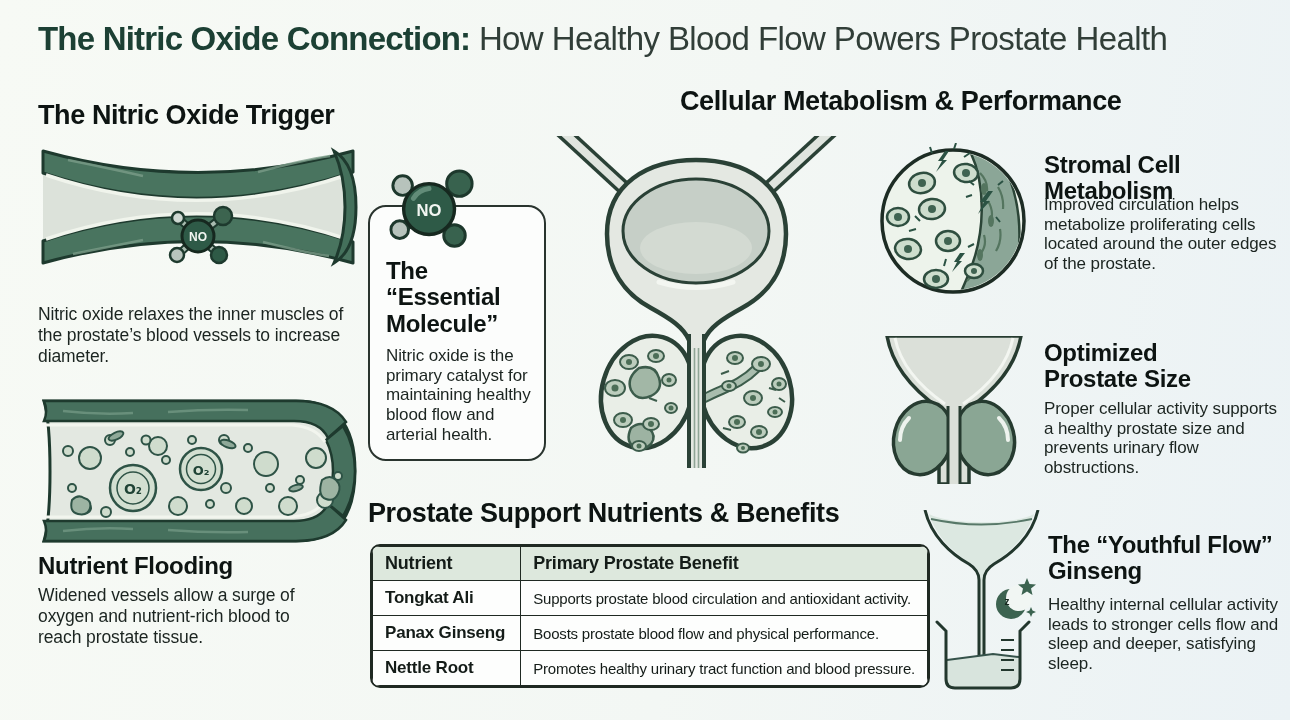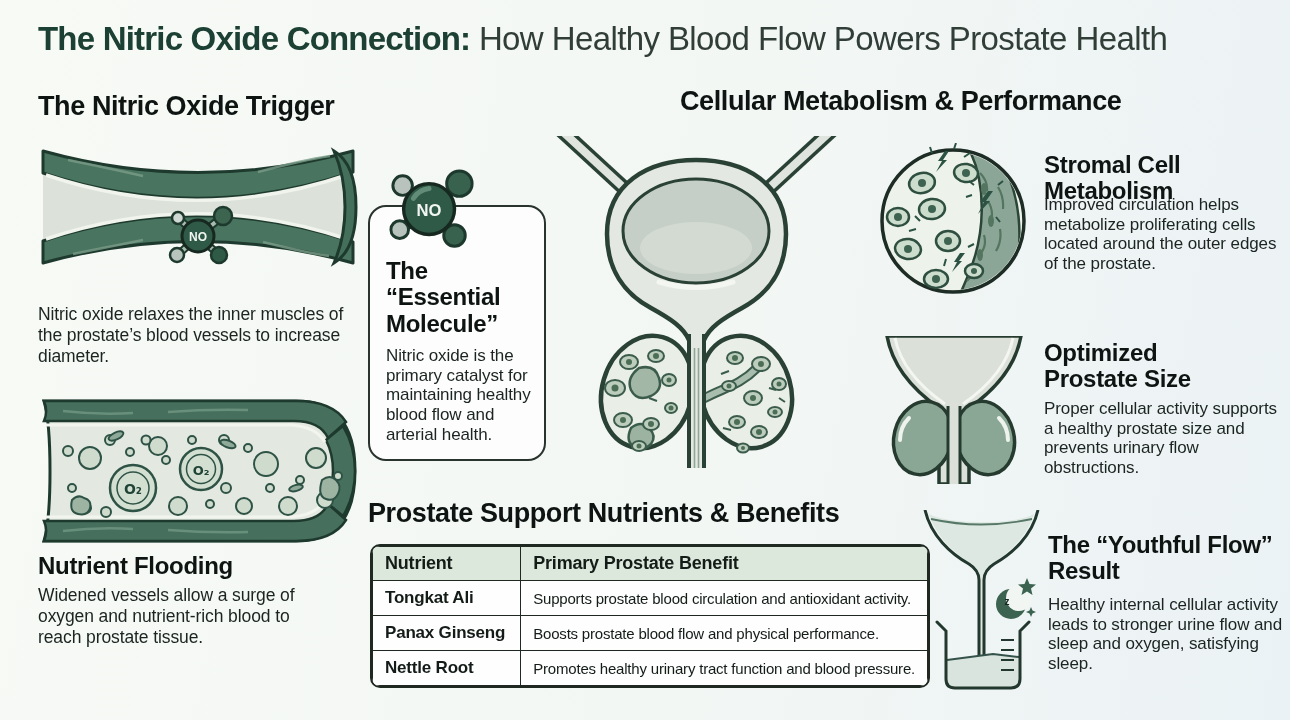--- a/index.html
+++ b/index.html
@@ -29,21 +29,21 @@
 </style>
 </head>
 <body>
 
 <div id="canvas">
 
   <div class="abs h1" style="left:38px;top:20px;">
     <span>The Nitric Oxide Connection:</span><span class="rest"> How Healthy Blood Flow Powers Prostate Health</span>
   </div>
 
-  <div class="abs h2" style="left:38px;top:91px;">The Nitric Oxide Trigger</div>
+  <div class="abs h2" style="left:38px;top:100px;">The Nitric Oxide Trigger</div>
 
   <svg class="abs" style="left:38px;top:142px;" width="320" height="130" viewBox="0 0 320 130">
     <path d="M5,9 Q160,52 315,9 L315,121 Q160,78 5,121 Z" fill="#dce2da"></path>
     <path d="M5,9 Q160,52 315,9 L315,30 Q160,82 5,31 Z" fill="#49745f" stroke="#1e3a2e" stroke-width="3" stroke-linejoin="round"></path>
     <path d="M5,121 Q160,78 315,121 L315,100 Q160,48 5,99 Z" fill="#49745f" stroke="#1e3a2e" stroke-width="3" stroke-linejoin="round"></path>
     <path d="M8,33 Q160,84 312,32" fill="none" stroke="#f0f4ec" stroke-width="3.5"></path>
     <path d="M8,97 Q160,46 312,98" fill="none" stroke="#f0f4ec" stroke-width="3.5"></path>
     <path d="M296,9 Q318,22 318,65 Q318,108 296,121 Q307,96 307,65 Q307,34 296,9 Z" fill="#44705b" stroke="#1e3a2e" stroke-width="3"></path>
     <path d="M30,18 q40,8 75,16 M220,30 q45,-12 72,-16 M35,112 q40,-8 70,-14 M225,100 q40,10 66,14" stroke="#7a9c88" stroke-width="2.5" fill="none" opacity="0.8"></path>
     <g>
@@ -281,22 +281,22 @@
       <circle cx="100" cy="88" r="13" fill="#f1f6f3"></circle>
       <text x="88" y="95" text-anchor="middle" font-size="10" font-weight="bold" fill="#16281f">z</text>
     </g>
     <g fill="#3c6350">
       <path d="M108,68 L110.5,74 L117,74.5 L112,78.5 L113.5,85 L108,81.5 L102.5,85 L104,78.5 L99,74.5 L105.5,74 Z"></path>
       <path d="M112,97 L113.5,100.5 L117,102 L113.5,103.5 L112,107 L110.5,103.5 L107,102 L110.5,100.5 Z"></path>
     </g>
   </svg>
 
   <div class="abs h3 pre" style="left:1048px;top:532px;width:242px;">The “Youthful Flow”
-Result</div>
-  <div class="abs body-sm" style="left:1048px;top:595px;width:236px;">Healthy internal cellular activity leads to stronger urine flow and sleep and oxygen, satisfying sleep.</div>
+Ginseng</div>
+  <div class="abs body-sm" style="left:1048px;top:595px;width:236px;">Healthy internal cellular activity leads to stronger cells flow and sleep and deeper, satisfying sleep.</div>
 
   <div class="abs h2" style="left:368px;top:498px;">Prostate Support Nutrients &amp; Benefits</div>
   <div class="abs tbl-wrap" style="left:370px;top:544px;">
     <table class="ntable">
       <thead>
         <tr>
           <th>Nutrient</th>
           <th>Primary Prostate Benefit</th>
         </tr>
       </thead>

